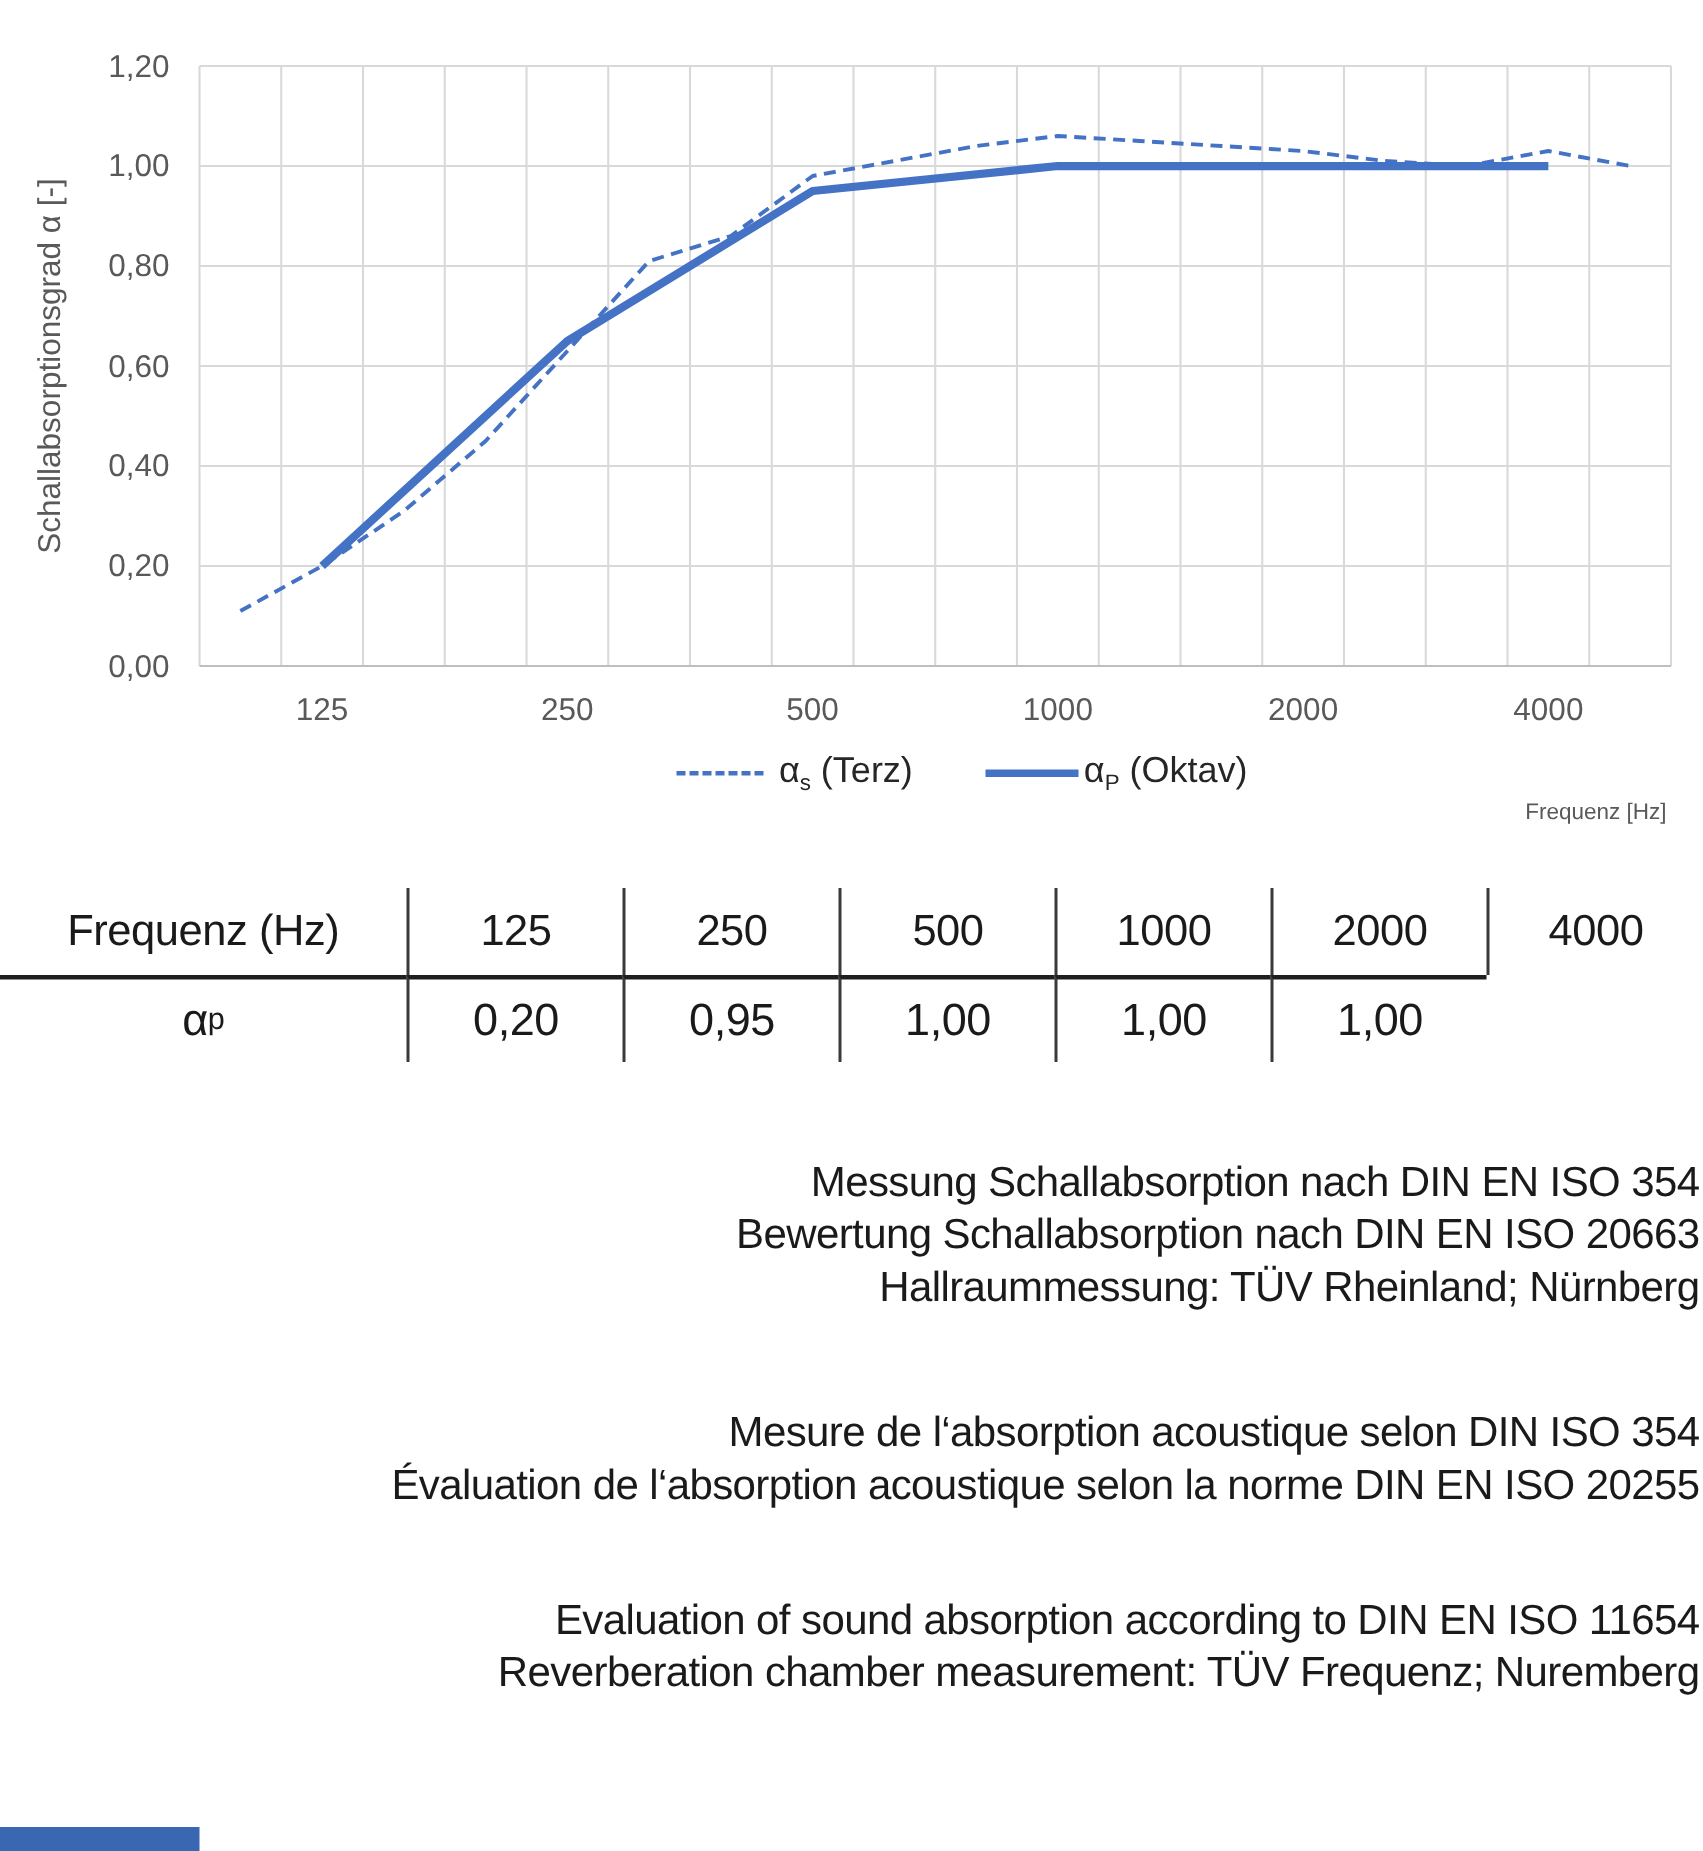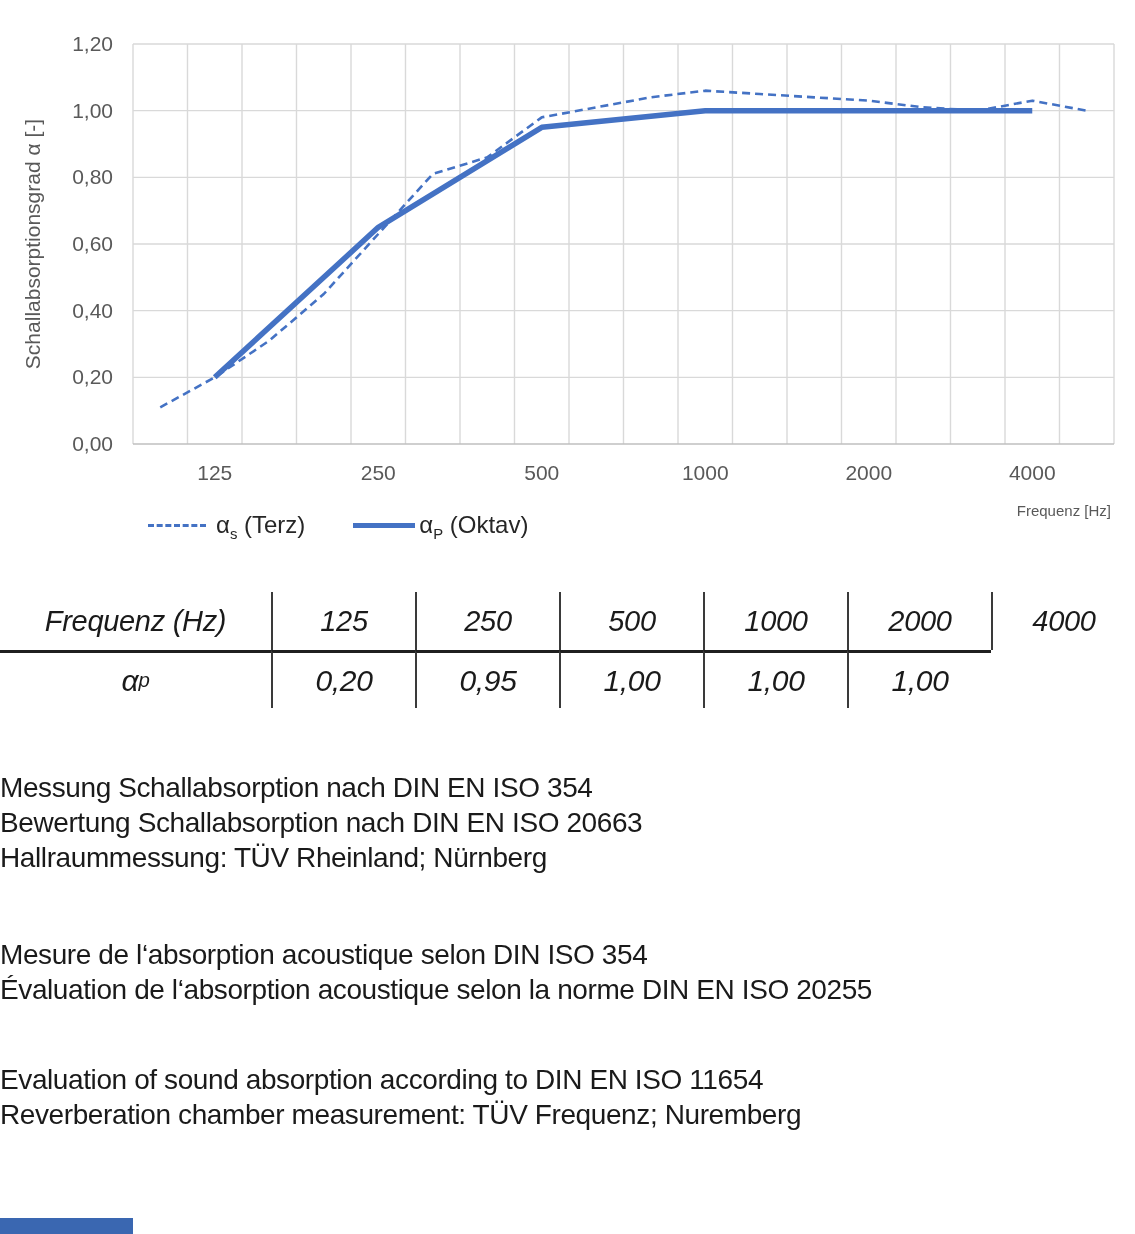--- a/index.html
+++ b/index.html
@@ -19,20 +19,21 @@
     font-family:"Liberation Sans","DejaVu Sans",sans-serif;
     color:var(--ink);
   }
   
   .chart-wrap{width:1135px;height:500px;}
   svg{display:block;}
   .legend-row{
     height:52px;
     display:flex;
     align-items:center;
+    flex-direction:column;
   }
   .legend{
     display:flex;
     align-items:center;
     margin-left:148px;
     font-size:24px;
     color:#262626;
   }
   .legend sub{font-size:0.62em;}
   .sample-dashed{
@@ -56,35 +57,34 @@
     align-self:flex-start;
     padding-top:2px;
   }
   
   .freq-table{
     margin-top:40px;
     display:grid;
     grid-template-columns:271px repeat(6,1fr);
     grid-auto-rows:58px;
     letter-spacing:-0.3px;
-    font-style:italic;
   }
   .freq-table .cell{
     display:flex;
     align-items:center;
     justify-content:center;
     font-size:29px;
   }
   .freq-table .cell.vline{border-left:2px solid #3a3a3a;}
   .freq-table .cell.r2{border-top:3px solid #1f1f1f;font-size:30px;}
   .freq-table sub{font-size:0.68em;}
   
   .notes{
-    text-align:left;
-    padding-right:25px;
+    text-align:right;
+    padding-right:2px;
     font-size:28px;
     line-height:35px;
     letter-spacing:-0.4px;
     color:var(--ink);
   }
   .notes-de{margin-top:62px;}
   .notes-fr{margin-top:62px;}
   .notes-en{margin-top:55px;}
   
   .footer-bar{

